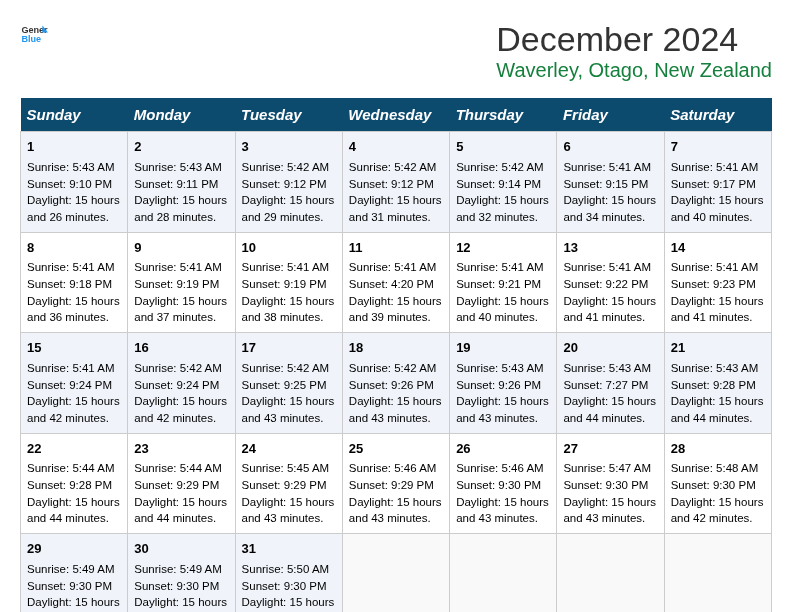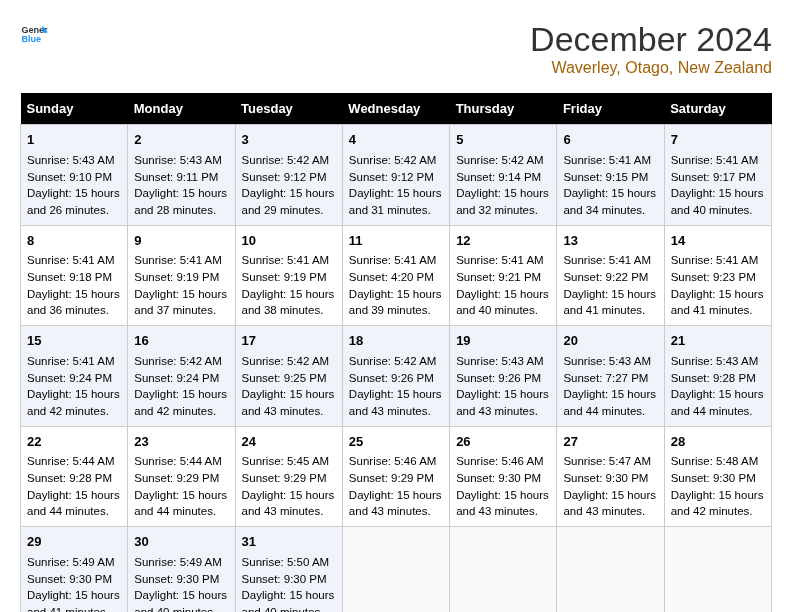--- a/index.html
+++ b/index.html
@@ -19,43 +19,44 @@
     .logo {
       display: flex;
       align-items: center;
       gap: 4px;
     }
     .logo-icon {
       width: 28px;
       height: 28px;
     }
     .title-area {
-      text-align: right;
+      text-align: left;
     }
     .main-title {
       font-size: 34px;
       font-weight: normal;
       color: #333;
     }
     .subtitle {
-      font-size: 16px;
-      color: #a16207;
+      font-size: 20px;
+      color: #15803d;
     }
     table {
       width: 100%;
       border-collapse: collapse;
       font-size: 11.5px;
     }
     thead tr th {
-      background-color: #000000;
+      background-color: #0c4a6e;
       color: #fff;
       padding: 8px 6px;
       text-align: left;
       font-weight: bold;
-      font-size: 13px;
+      font-size: 15px;
+      font-style: italic;
     }
     tbody tr td {
       vertical-align: top;
       padding: 6px 6px;
       border: 1px solid #ccc;
       width: 14.28%;
       line-height: 1.45;
     }
     tbody tr:nth-child(odd) td {
       background-color: #f0f4fa;

